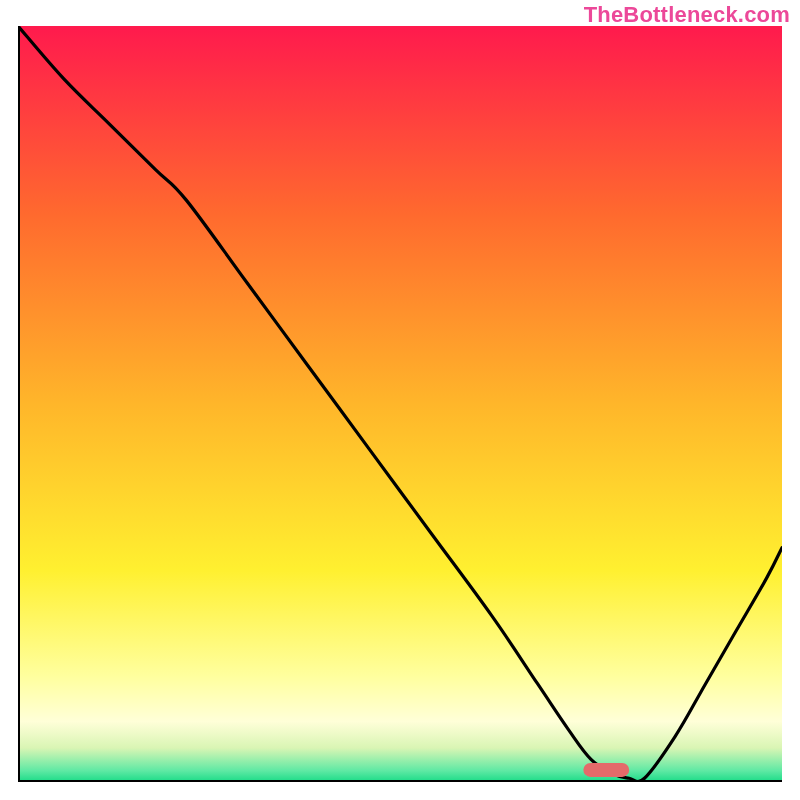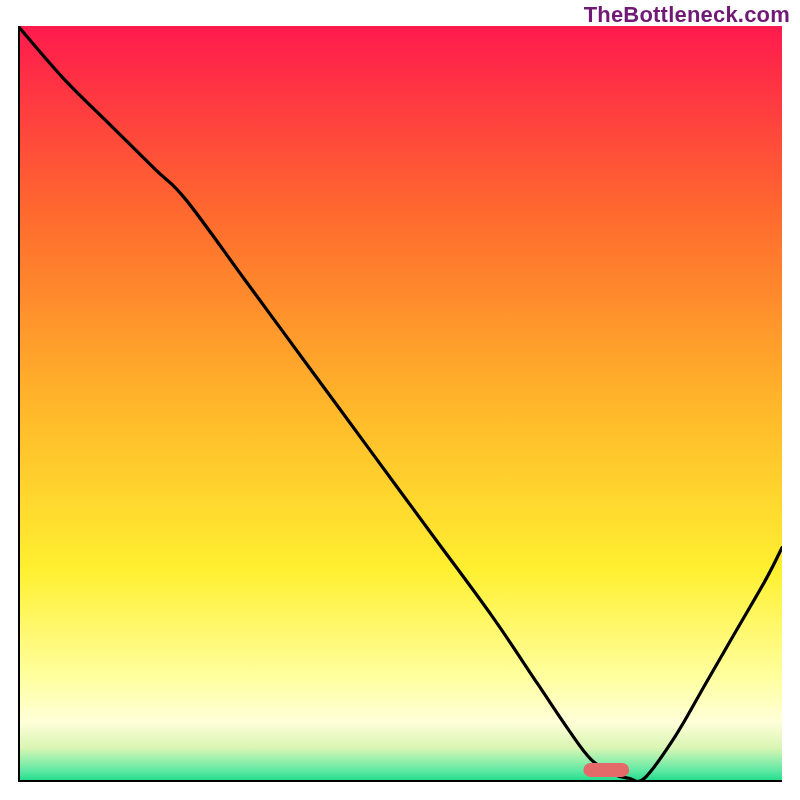--- a/index.html
+++ b/index.html
@@ -15,21 +15,21 @@
     position: relative;
     width: 800px;
     height: 800px;
   }
   .watermark {
     position: absolute;
     top: 2px;
     right: 10px;
     font-size: 22px;
     font-weight: 600;
-    color: #701a75;
+    color: #ec4899;
     font-family: Arial, sans-serif;
     letter-spacing: 0.2px;
     z-index: 10;
   }
   .plot {
     position: absolute;
     left: 18px;
     top: 26px;
     width: 764px;
     height: 756px;

